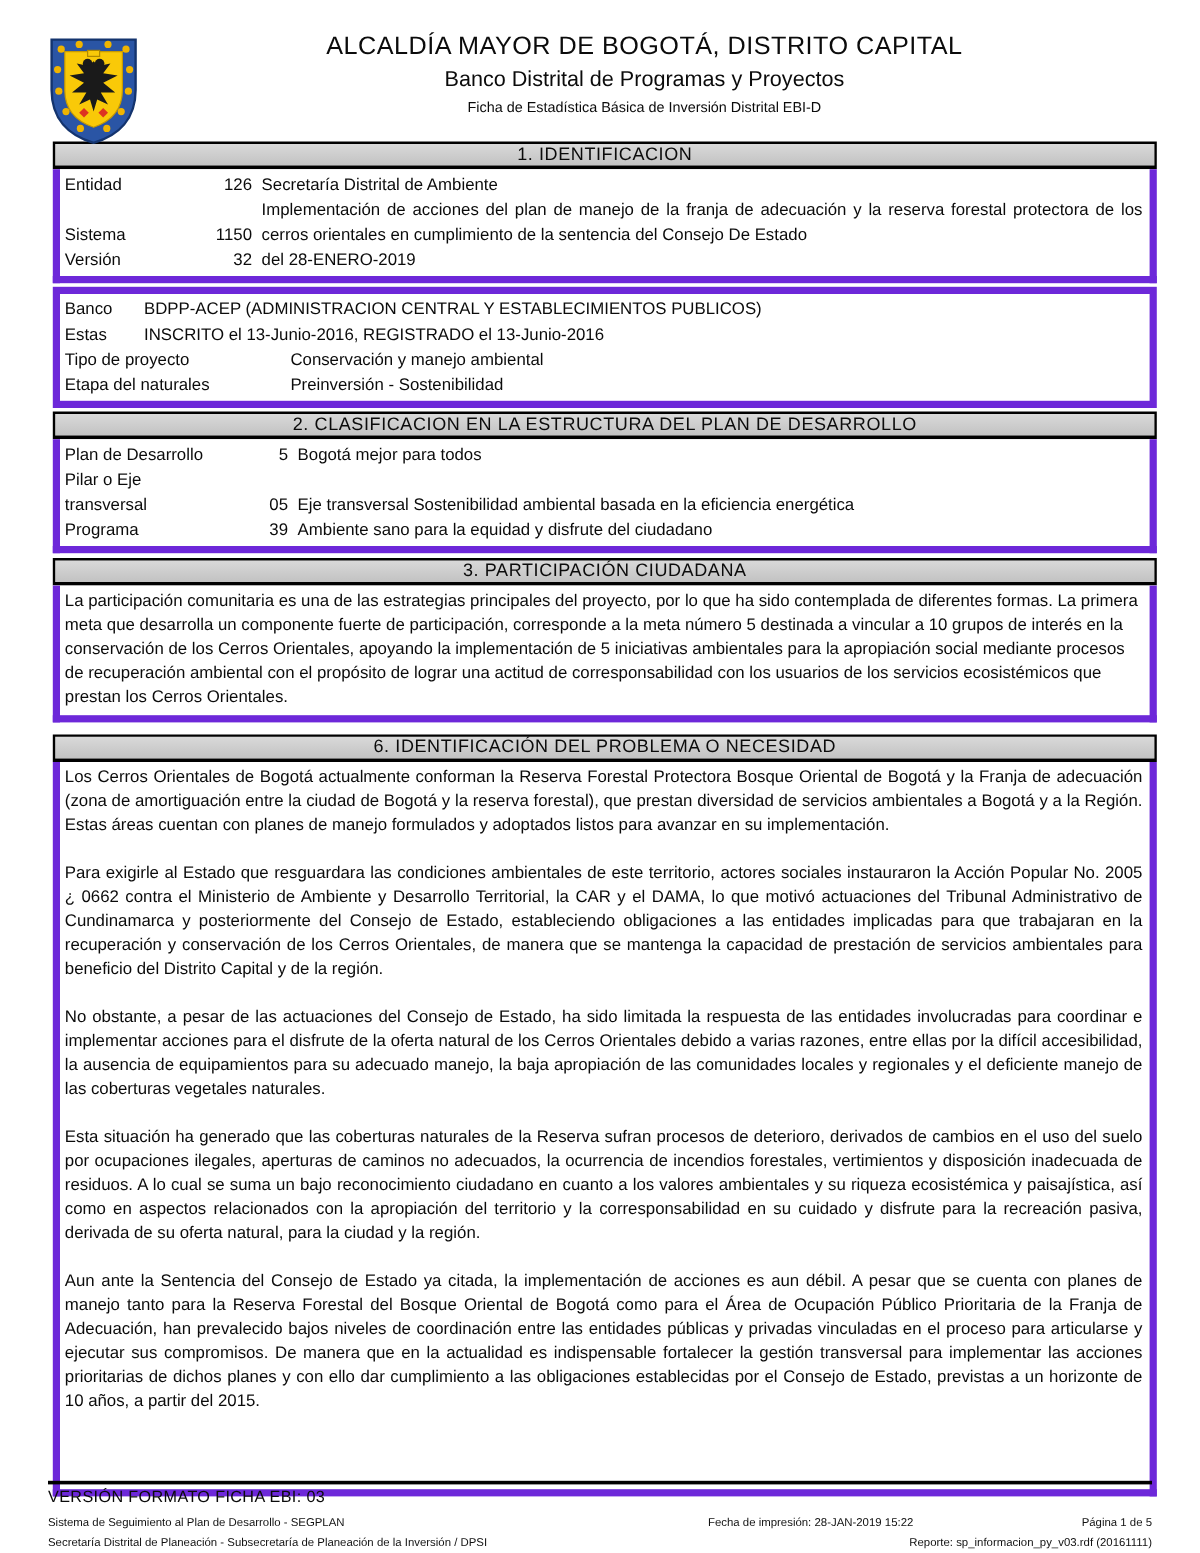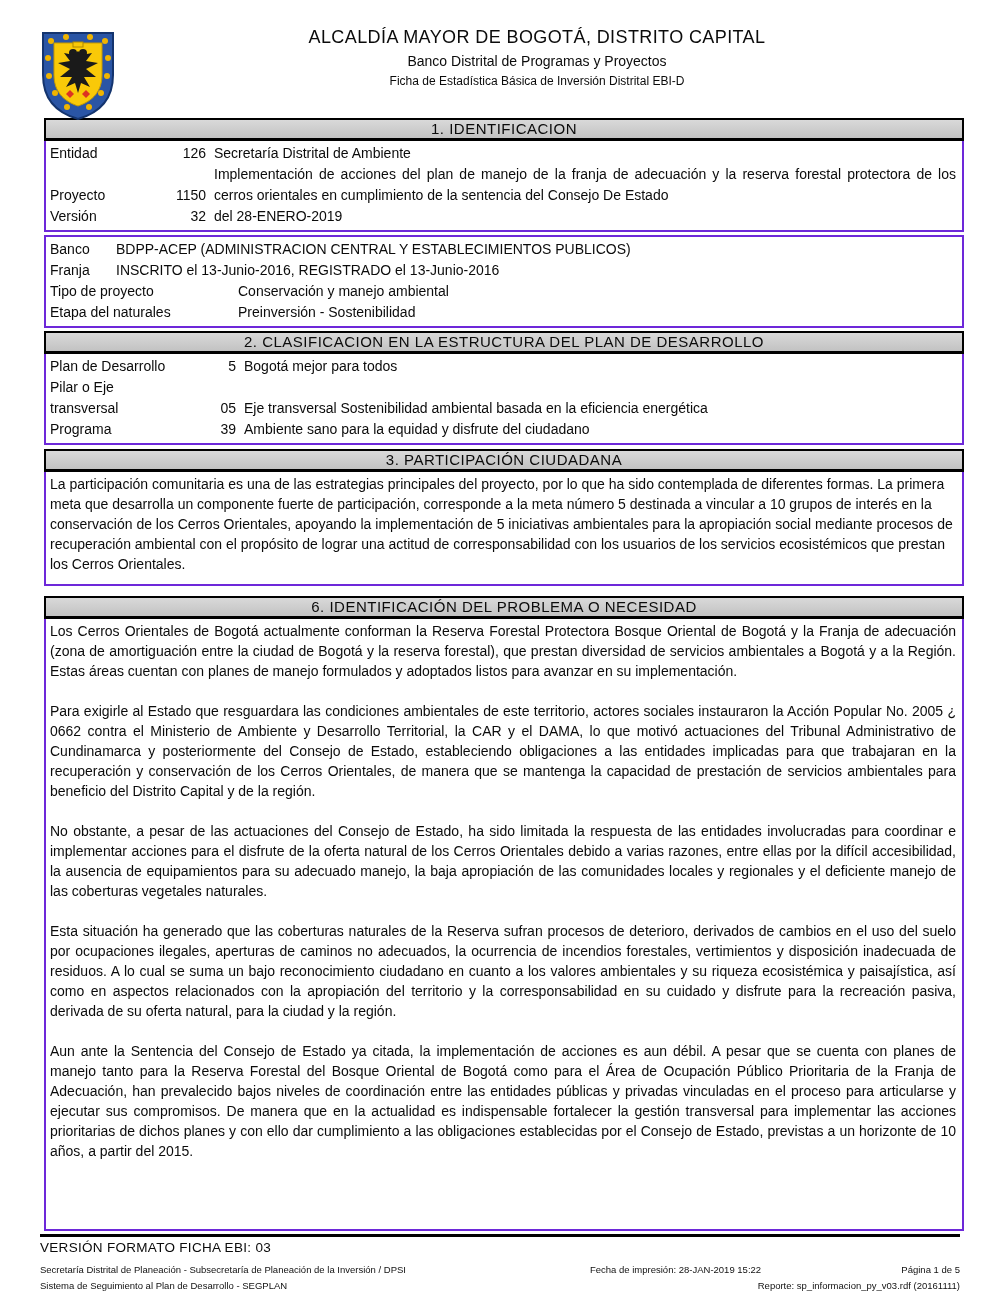--- a/index.html
+++ b/index.html
@@ -16,37 +16,37 @@
   }
   .content { padding: 0 36px 0 44px; }
 
   
   .doc-header { position: relative; height: 118px; }
   .logo {
     position: absolute; left: 40px; top: 29px;
     width: 76px; height: 92px;
   }
   .titles { margin-left: 116px; margin-right: 42px; text-align: center; padding-top: 27px; }
-  .title-main { font-size: 18px; letter-spacing: 0.4px; white-space: nowrap; }
-  .title-sub  { font-size: 14px; margin-top: 5px; }
+  .title-main { font-size: 21px; letter-spacing: 0.4px; white-space: nowrap; }
+  .title-sub  { font-size: 18px; margin-top: 5px; }
   .title-doc  { font-size: 12px; margin-top: 5px; }
 
   
   .bar {
     border: 2px solid #000;
     border-bottom-width: 3px;
     background: linear-gradient(180deg, #d9d9d9 0%, #c2c2c2 100%);
     text-align: center;
     font-size: 15px;
     letter-spacing: 0.5px;
     line-height: 17px;
     padding-bottom: 1px;
   }
   .box {
-    border: 2px solid #6d28d9;
+    border: 6px solid #6d28d9;
     background: #ffffff;
     padding: 2px 6px 3px 4px;
   }
   .box.attached { border-top: 0; }
   .gap3 { height: 3px; }
   .gap4 { height: 4px; }
   .gap10 { height: 10px; }
 
   
   .frow { display: flex; align-items: flex-end; font-size: 14px; line-height: 21px; }
@@ -121,40 +121,40 @@
   <div class="content">
 
     <div class="bar">1. IDENTIFICACION</div>
     <div class="box attached">
       <div class="frow">
         <span class="lbl lbl-w110">Entidad</span>
         <span class="num num-w46">126</span>
         <span class="txt">Secretaría Distrital de Ambiente</span>
       </div>
       <div class="frow">
-        <span class="lbl lbl-w110">Proyecto</span>
+        <span class="lbl lbl-w110">Sistema</span>
         <span class="num num-w46">1150</span>
         <span class="txt just">Implementación de acciones del plan de manejo de la franja de adecuación y la reserva forestal protectora de los cerros orientales en cumplimiento de la sentencia del Consejo De Estado</span>
       </div>
       <div class="frow">
         <span class="lbl lbl-w110">Versión</span>
         <span class="num num-w46">32</span>
         <span class="txt">del 28-ENERO-2019</span>
       </div>
     </div>
 
     <div class="gap3"></div>
 
     <div class="box">
       <div class="frow">
         <span class="lbl lbl-w66">Banco</span>
         <span class="val">BDPP-ACEP (ADMINISTRACION CENTRAL Y ESTABLECIMIENTOS PUBLICOS)</span>
       </div>
       <div class="frow">
-        <span class="lbl lbl-w66">Franja</span>
+        <span class="lbl lbl-w66">Estas</span>
         <span class="val">INSCRITO el 13-Junio-2016, REGISTRADO el 13-Junio-2016</span>
       </div>
       <div class="frow">
         <span class="lbl lbl-w188">Tipo de proyecto</span>
         <span class="val">Conservación y manejo ambiental</span>
       </div>
       <div class="frow">
         <span class="lbl lbl-w188">Etapa del naturales</span>
         <span class="val">Preinversión - Sostenibilidad</span>
       </div>
@@ -199,22 +199,22 @@
       <p>Aun ante la Sentencia del Consejo de Estado ya citada, la implementación de acciones es aun débil. A pesar que se cuenta con planes de manejo tanto para la Reserva Forestal del Bosque Oriental de Bogotá como para el Área de Ocupación Público Prioritaria de la Franja de Adecuación, han prevalecido bajos niveles de coordinación entre las entidades públicas y privadas vinculadas en el proceso para articularse y ejecutar sus compromisos. De manera que en la actualidad es indispensable fortalecer la gestión transversal para implementar las acciones prioritarias de dichos planes y con ello dar cumplimiento a las obligaciones establecidas por el Consejo de Estado, previstas a un horizonte de 10 años, a partir del 2015.</p>
     </div>
 
   </div>
 
   <div class="footer">
     <div class="footer-rule"></div>
     <div class="footer-version">VERSIÓN FORMATO FICHA EBI: 03</div>
     <div class="footer-cols">
       <div class="footer-left">
+        <div>Sistema de Seguimiento al Plan de Desarrollo - SEGPLAN</div>
         <div>Secretaría Distrital de Planeación - Subsecretaría de Planeación de la Inversión / DPSI</div>
-        <div>Sistema de Seguimiento al Plan de Desarrollo - SEGPLAN</div>
       </div>
       <div class="footer-right">
         <div class="fr-row1">
           <span>Fecha de impresión: 28-JAN-2019 15:22</span>
           <span>Página  1 de 5</span>
         </div>
         <div class="fr-row2">
           <span>Reporte: sp_informacion_py_v03.rdf (20161111)</span>
         </div>
       </div>

